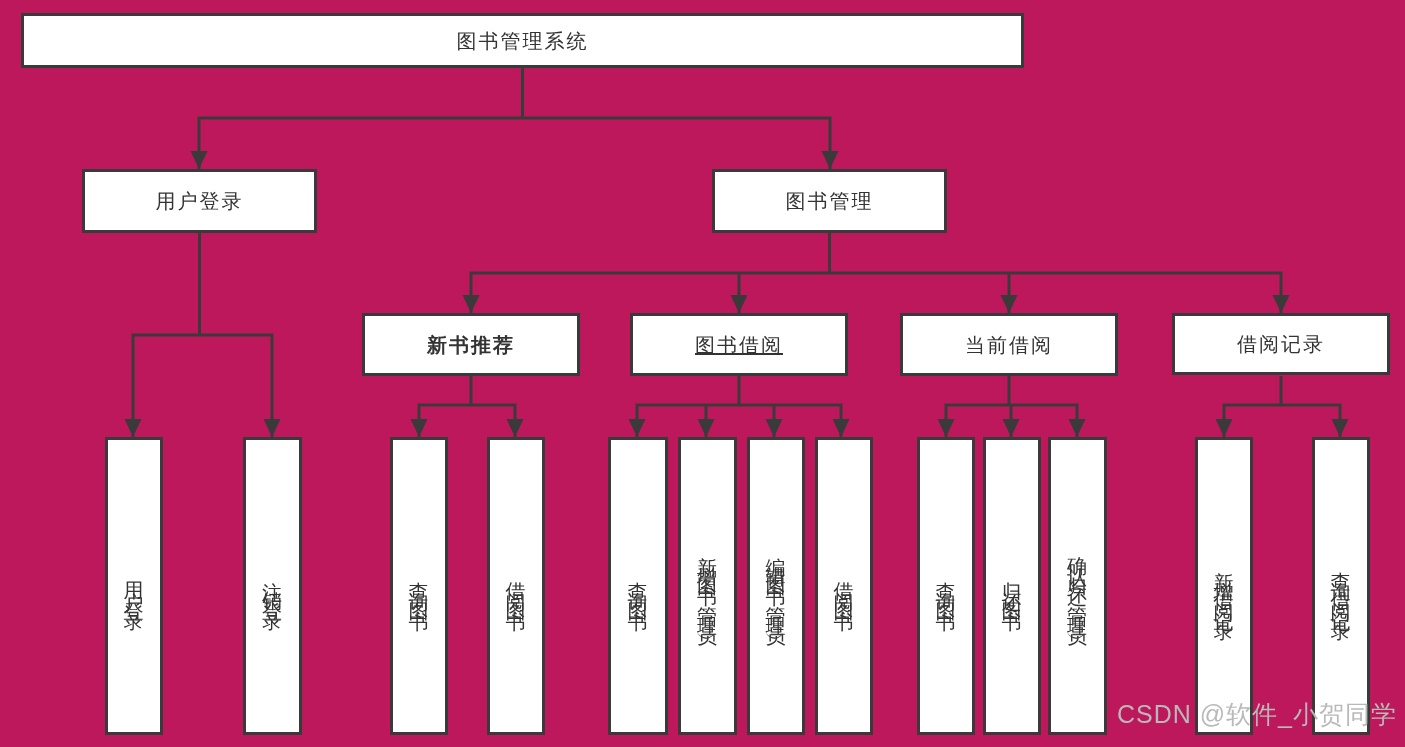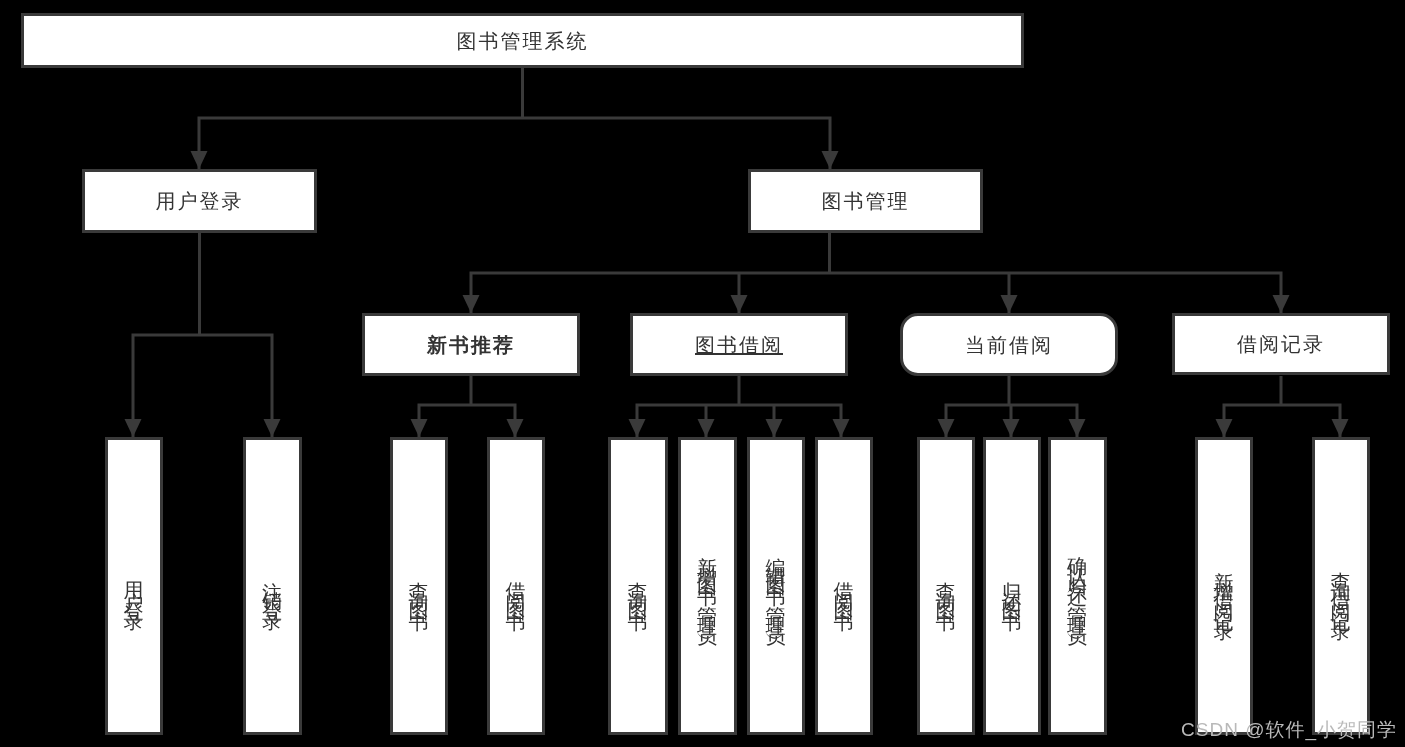--- a/index.html
+++ b/index.html
@@ -5,21 +5,21 @@
   html, body {
     margin: 0;
     padding: 0;
     background: #ffffff;
     font-family: "Liberation Sans", "DejaVu Sans", sans-serif;
   }
   .canvas {
     position: relative;
     width: 1405px;
     height: 747px;
-    background: #000000;
+    background: #be185d;
     overflow: hidden;
   }
   .wires {
     position: absolute;
     left: 0; top: 0;
     width: 1405px; height: 747px;
     z-index: 1;
   }
   .node {
     position: absolute;
@@ -39,23 +39,23 @@
   .node.v {
     writing-mode: vertical-rl;
     text-orientation: mixed;
     letter-spacing: 10px;
     white-space: normal;
     overflow: hidden;
   }
   .watermark {
     position: absolute;
     right: 8px;
-    bottom: 4px;
+    bottom: 16px;
     color: #b9b9b9;
-    font-size: 19px;
+    font-size: 25px;
     letter-spacing: 1px;
     z-index: 3;
     pointer-events: none;
   }
 </style>
 </head>
 <body>
 
 <div class="canvas">
 
@@ -107,25 +107,25 @@
       <polygon points="1002.5,419 1019.5,419 1011,437"></polygon>
       <polygon points="1068.5,419 1085.5,419 1077,437"></polygon>
       <polygon points="1215.5,419 1232.5,419 1224,437"></polygon>
       <polygon points="1331.5,419 1348.5,419 1340,437"></polygon>
     </g>
   </svg>
 
   <div class="node" style="left:21px; top:13px; width:1003px; height:55px;">图书管理系统</div>
 
   <div class="node" style="left:82px; top:169px; width:235px; height:64px;">用户登录</div>
-  <div class="node" style="left:712px; top:169px; width:235px; height:64px;margin-left:36px;">图书管理</div>
+  <div class="node" style="left:712px; top:169px; width:235px; height:64px;">图书管理</div>
 
   <div class="node" style="left:362px; top:313px; width:218px; height:63px;font-weight:bold;">新书推荐</div>
   <div class="node" style="left:630px; top:313px; width:218px; height:63px;text-decoration:underline;">图书借阅</div>
-  <div class="node" style="left:900px; top:313px; width:218px; height:63px;border-radius:18px;">当前借阅</div>
+  <div class="node" style="left:900px; top:313px; width:218px; height:63px;">当前借阅</div>
   <div class="node" style="left:1172px; top:313px; width:218px; height:62px;">借阅记录</div>
 
   <div class="node v" style="left:105px; top:437px; width:58px; height:298px;">用户登录</div>
   <div class="node v" style="left:243px; top:437px; width:59px; height:298px;">注销登录</div>
 
   <div class="node v" style="left:390px; top:437px; width:58px; height:298px;">查询图书</div>
   <div class="node v" style="left:487px; top:437px; width:58px; height:298px;">借阅图书</div>
 
   <div class="node v" style="left:608px; top:437px; width:60px; height:298px;">查询图书</div>
   <div class="node v" style="left:678px; top:437px; width:59px; height:298px;">新增图书（管理员）</div>

